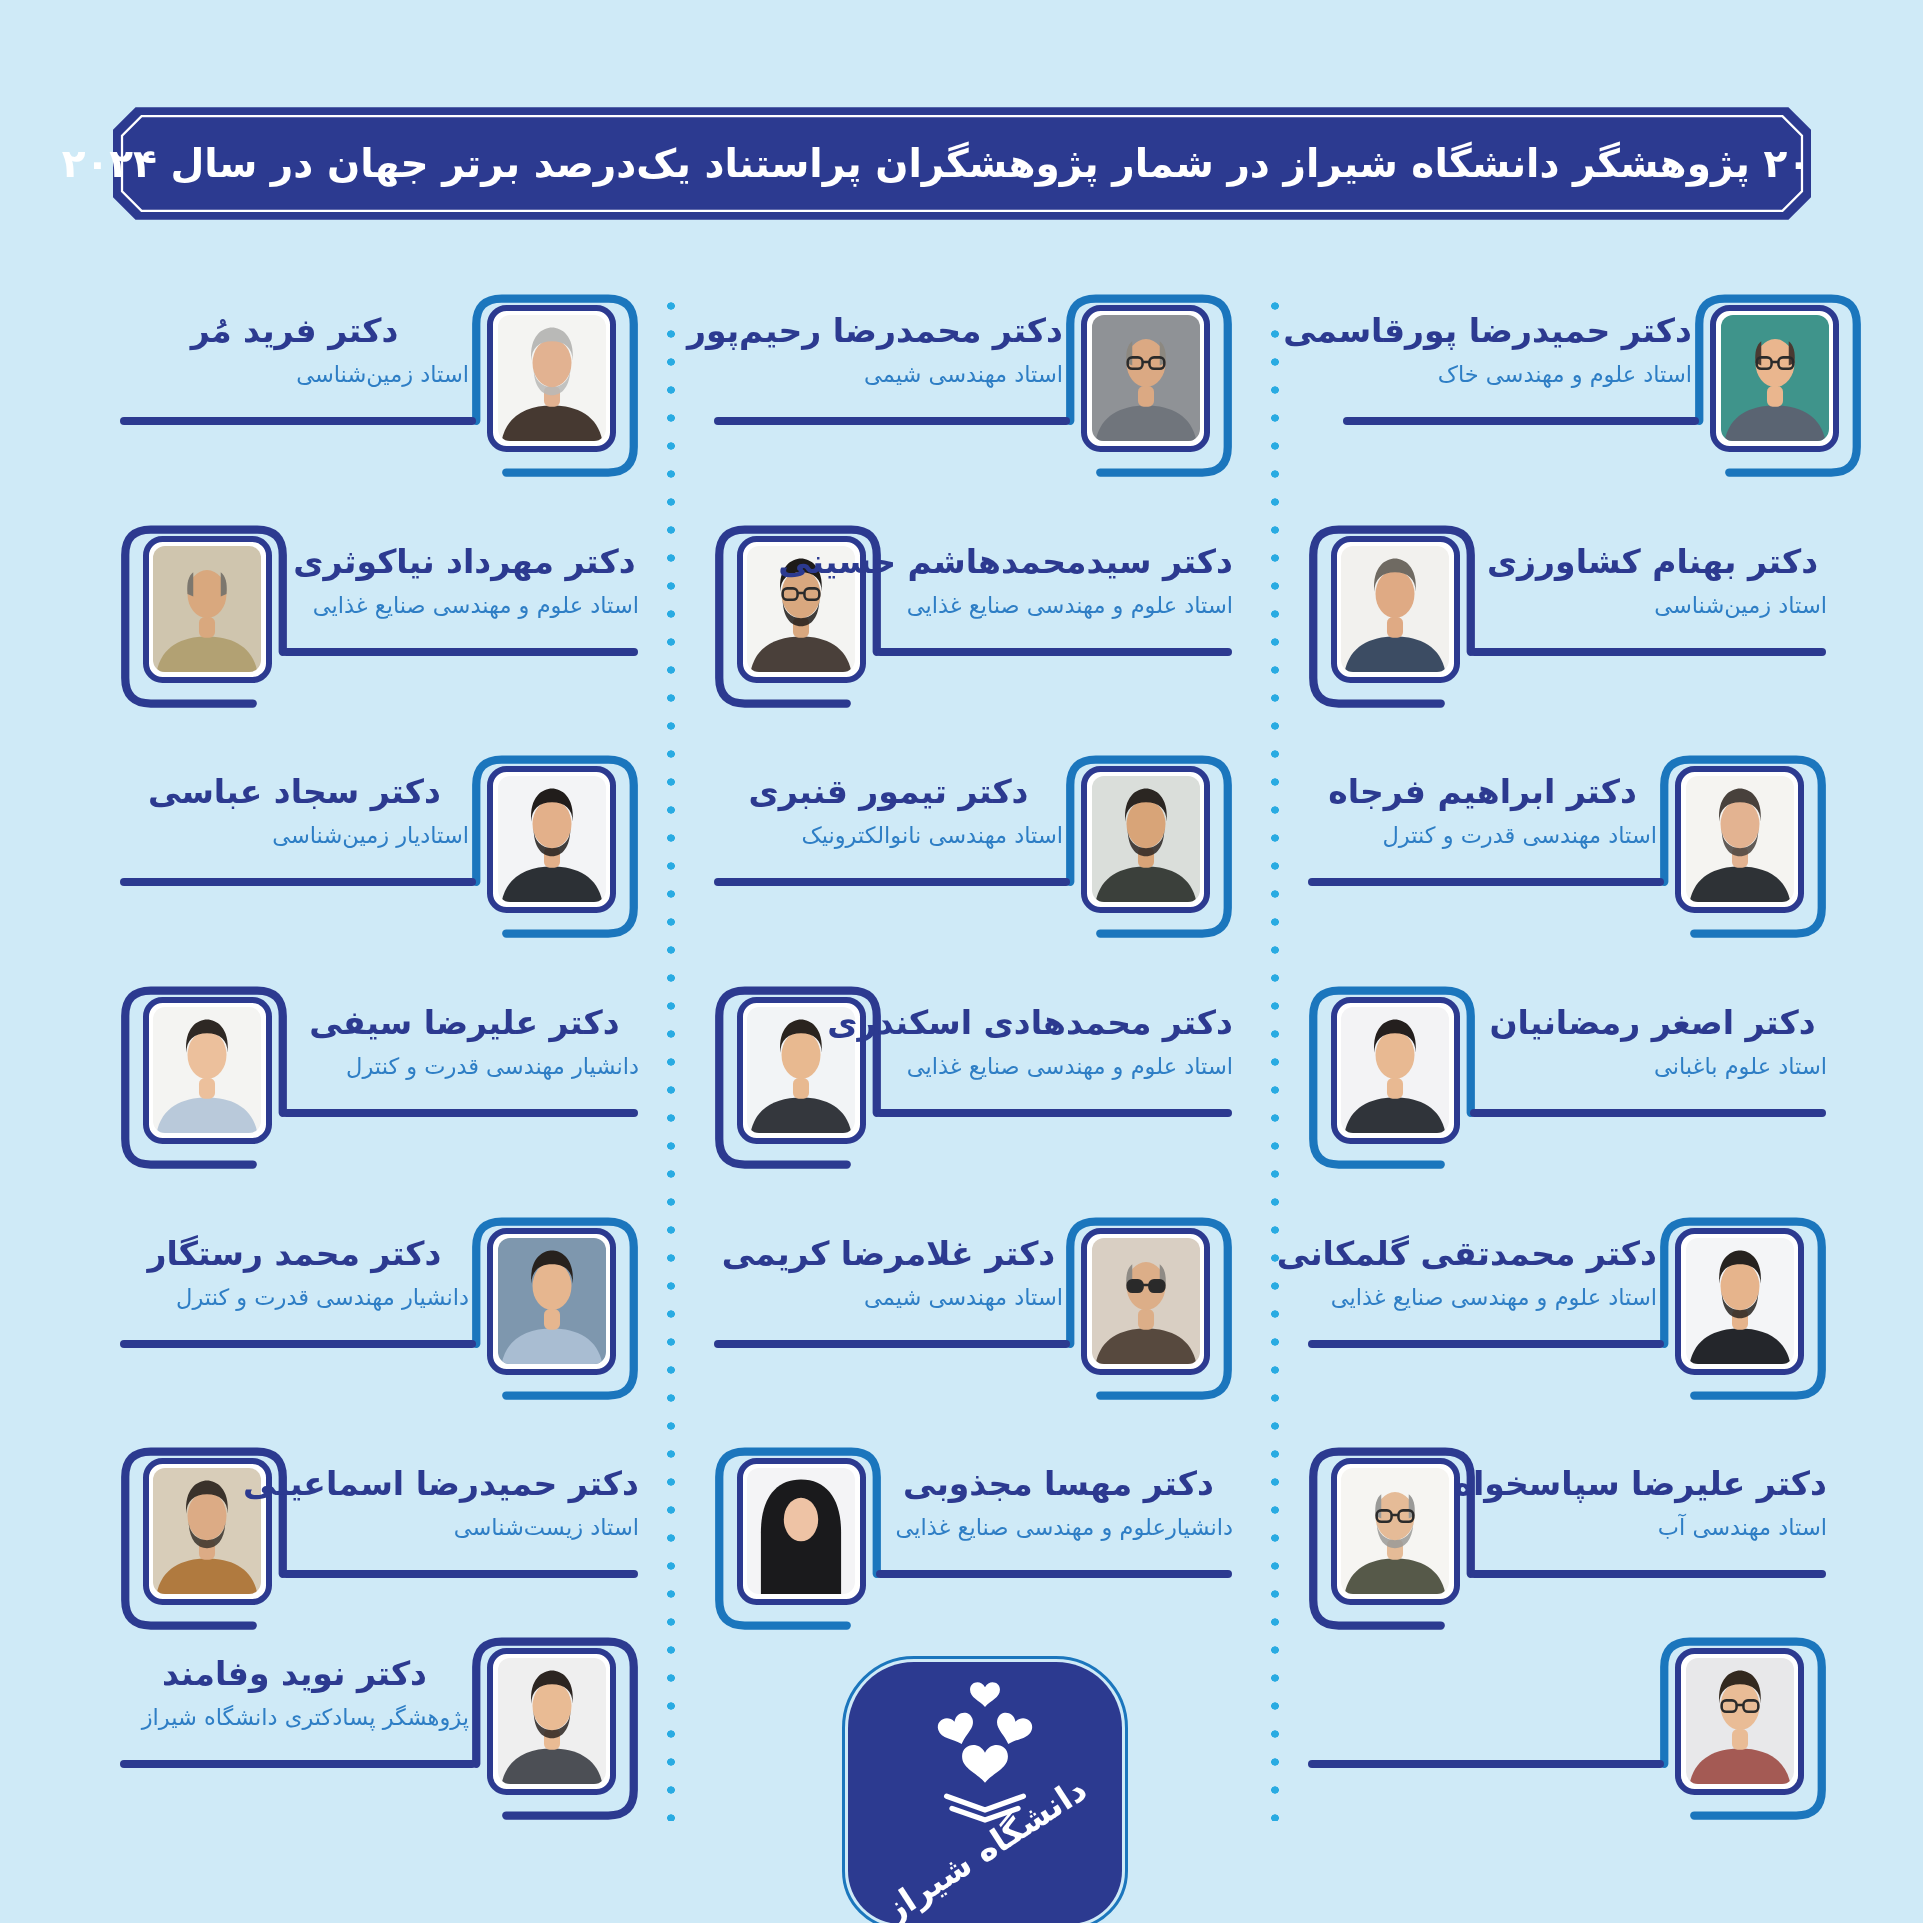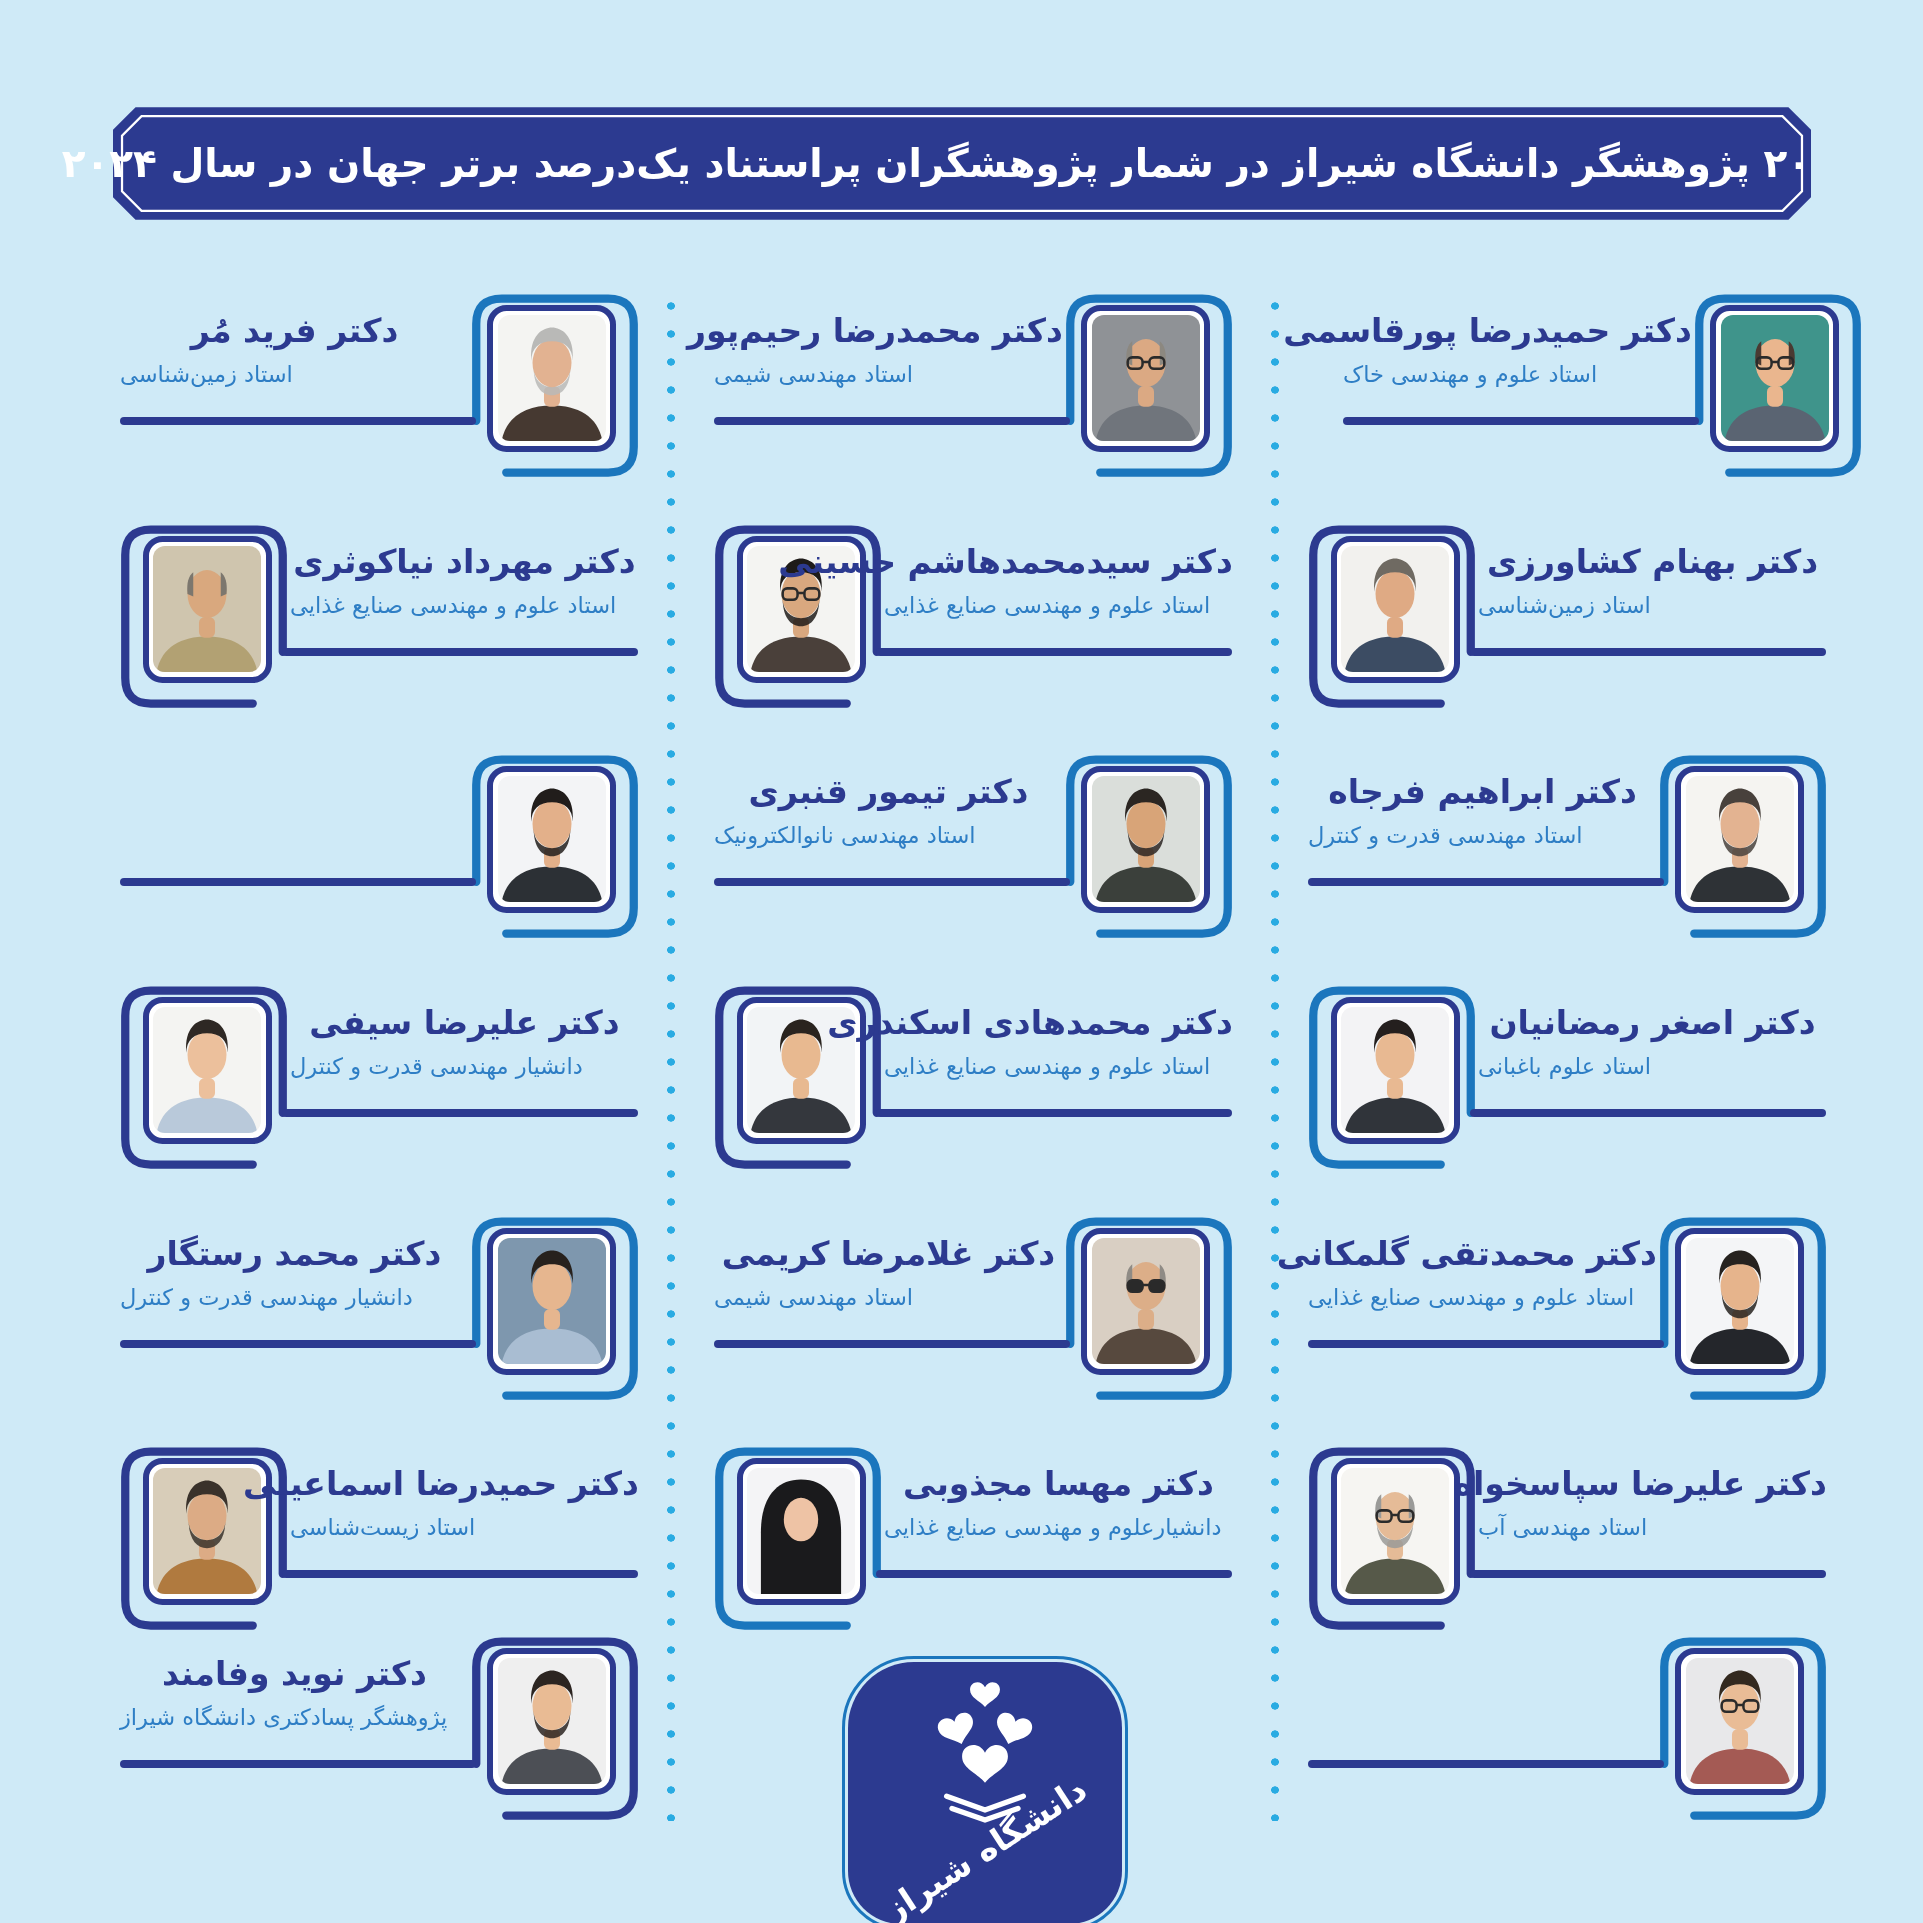--- a/index.html
+++ b/index.html
@@ -50,21 +50,21 @@
   .photo svg{display:block;width:100%;height:100%;}
   .texts{position:absolute;top:0;width:349px;}
   .card.photo-right .texts{left:0;}
   .card.photo-left  .texts{left:170px;}
   .name{
     margin-top:22.5px;font-size:33px;font-weight:bold;color:var(--navy);
     text-align:center;white-space:nowrap;line-height:1.2;
   }
   .title{
     margin-top:9px;font-size:22.5px;color:var(--subtitle);
-    text-align:left;line-height:1.4;
+    text-align:right;line-height:1.4;
   }
   
   .logo-box{
     position:absolute;left:848px;top:1662px;width:274px;height:262px;
     background:var(--navy);border-radius:66px 66px 53px 53px;
     outline:3.8px solid var(--blue);outline-offset:3.8px;
   }
   .emblem{position:absolute;left:50%;top:16.5px;transform:translateX(-50%);width:161px;height:147px;}
   .emblem svg{width:100%;height:100%;}
   .wordmark{
@@ -447,20 +447,24 @@
           <svg viewBox="0 0 100 110" preserveAspectRatio="xMidYMid slice">
             <rect x="0" y="0" width="100" height="110" fill="#f3f4f6"></rect>
             <path d="M6 110 C10 88 28 79 50 79 C72 79 90 88 94 110 Z" fill="#2c3035"></path>
             <rect x="43" y="62" width="14" height="18" rx="5" fill="#e3b08a"></rect>
             <ellipse cx="50" cy="42" rx="17" ry="21" fill="#e3b08a"></ellipse>
             <path d="M32 40 C30 18 42 11 50 11 C58 11 70 18 68 40 C68 29 61 23 50 23 C39 23 32 29 32 40 Z" fill="#211d1b"></path>
             <path d="M34 46 C34 62 41 70 50 70 C59 70 66 62 66 46 C66 56 59 63 50 63 C41 63 34 56 34 46 Z" fill="#211d1b" opacity="0.85"></path>
           </svg>
         </div>
     </div>
+    <div class="texts">
+      <div class="name" dir="rtl">دکتر سجاد عباسی</div>
+      <div class="title" dir="rtl">استادیار زمین‌شناسی</div>
+    </div>
   </div>
     <div class="card photo-left" style="left: 120px; top: 980px;">
     <svg class="bracket" viewBox="0 0 690 260">
       <path class="bracket-path" fill="none" stroke-width="11" stroke-linecap="round" d="M216 177 L216 48 Q216 14 182 14 L40 14 Q6 14 6 48 L6 212 Q6 246 40 246 L176 246" stroke="#2c3a90"></path>
     </svg>
     <div class="underline"></div>
     <div class="photo-frame">
       <div class="photo">
           <svg viewBox="0 0 100 110" preserveAspectRatio="xMidYMid slice">
             <rect x="0" y="0" width="100" height="110" fill="#f4f4f2"></rect>

